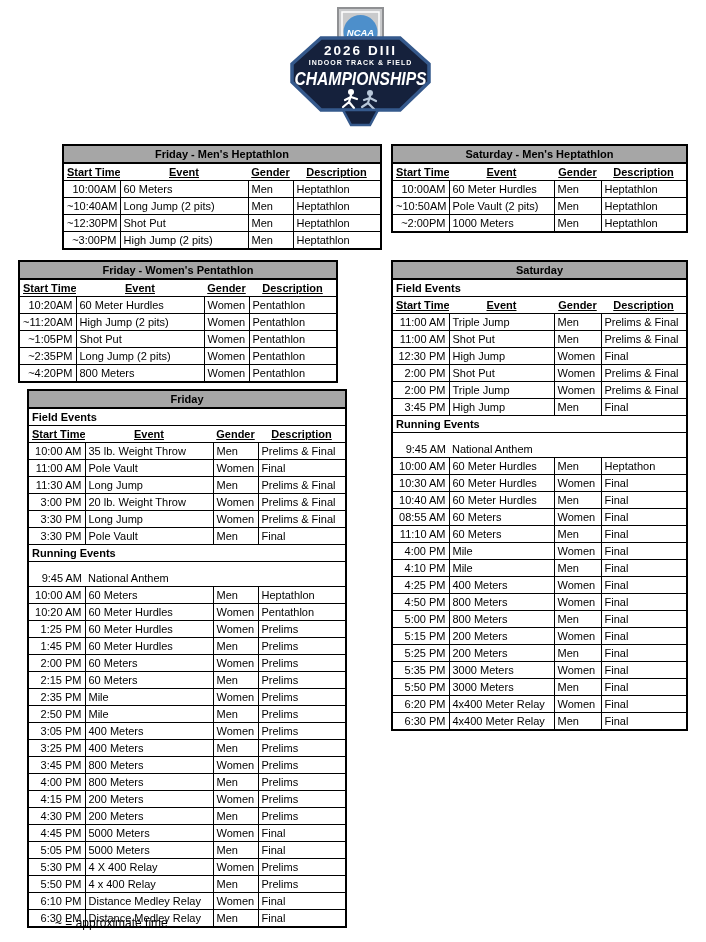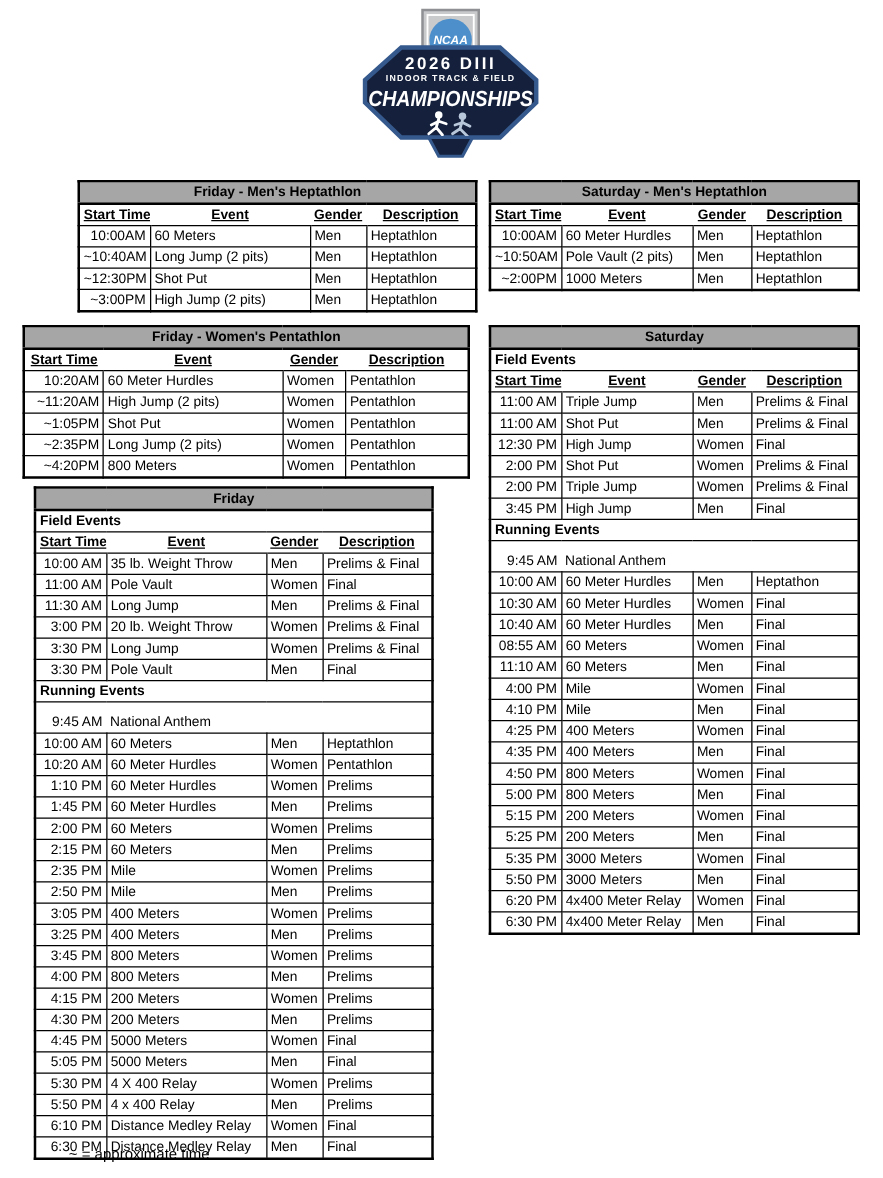--- a/index.html
+++ b/index.html
@@ -20,21 +20,21 @@
   }
   td.seclabel{font-weight:bold;text-align:left;border-left:none;border-right:none;}
   tr.colhead td{font-weight:bold;text-align:center;border-left:none;border-right:none;}
   tr.colhead span{text-decoration:underline;}
   td.time{text-align:right;}
   td.fullrow{border-left:none;border-right:none;}
   td.fullrow .ft{display:inline-block;min-width:50px;text-align:right;margin-right:6px;margin-top:8px;}
   
   #t0{left:18px;top:144px;width:318px;padding-left:44px;}
   #t1{left:391px;top:144px;width:252px;}
-  #t2{left:18px;top:260px;width:358px;}
+  #t2{left:18px;top:260px;width:318px;}
   #t3{left:391px;top:260px;width:295px;}
   #t4{left:18px;top:389px;width:318px;padding-left:9px;}
   .footnote{position:absolute;left:55px;top:916px;font-size:12px;}
 </style>
 </head>
 <body>
 
 <div class="logo-wrap">
   <svg width="145" height="122" viewBox="0 0 145 122">
 
@@ -305,26 +305,20 @@
           <td class="gender">Men</td>
           <td class="desc">Final</td>
         </tr>
         <tr>
           <td class="time">4:25 PM</td>
           <td class="event">400 Meters</td>
           <td class="gender">Women</td>
           <td class="desc">Final</td>
         </tr>
         <tr>
-          <td class="time">4:35 PM</td>
-          <td class="event">400 Meters</td>
-          <td class="gender">Men</td>
-          <td class="desc">Final</td>
-        </tr>
-        <tr>
           <td class="time">4:50 PM</td>
           <td class="event">800 Meters</td>
           <td class="gender">Women</td>
           <td class="desc">Final</td>
         </tr>
         <tr>
           <td class="time">5:00 PM</td>
           <td class="event">800 Meters</td>
           <td class="gender">Men</td>
           <td class="desc">Final</td>
@@ -437,21 +431,21 @@
           <td class="gender">Men</td>
           <td class="desc">Heptathlon</td>
         </tr>
         <tr>
           <td class="time">10:20 AM</td>
           <td class="event">60 Meter Hurdles</td>
           <td class="gender">Women</td>
           <td class="desc">Pentathlon</td>
         </tr>
         <tr>
-          <td class="time">1:10 PM</td>
+          <td class="time">1:25 PM</td>
           <td class="event">60 Meter Hurdles</td>
           <td class="gender">Women</td>
           <td class="desc">Prelims</td>
         </tr>
         <tr>
           <td class="time">1:45 PM</td>
           <td class="event">60 Meter Hurdles</td>
           <td class="gender">Men</td>
           <td class="desc">Prelims</td>
         </tr>

